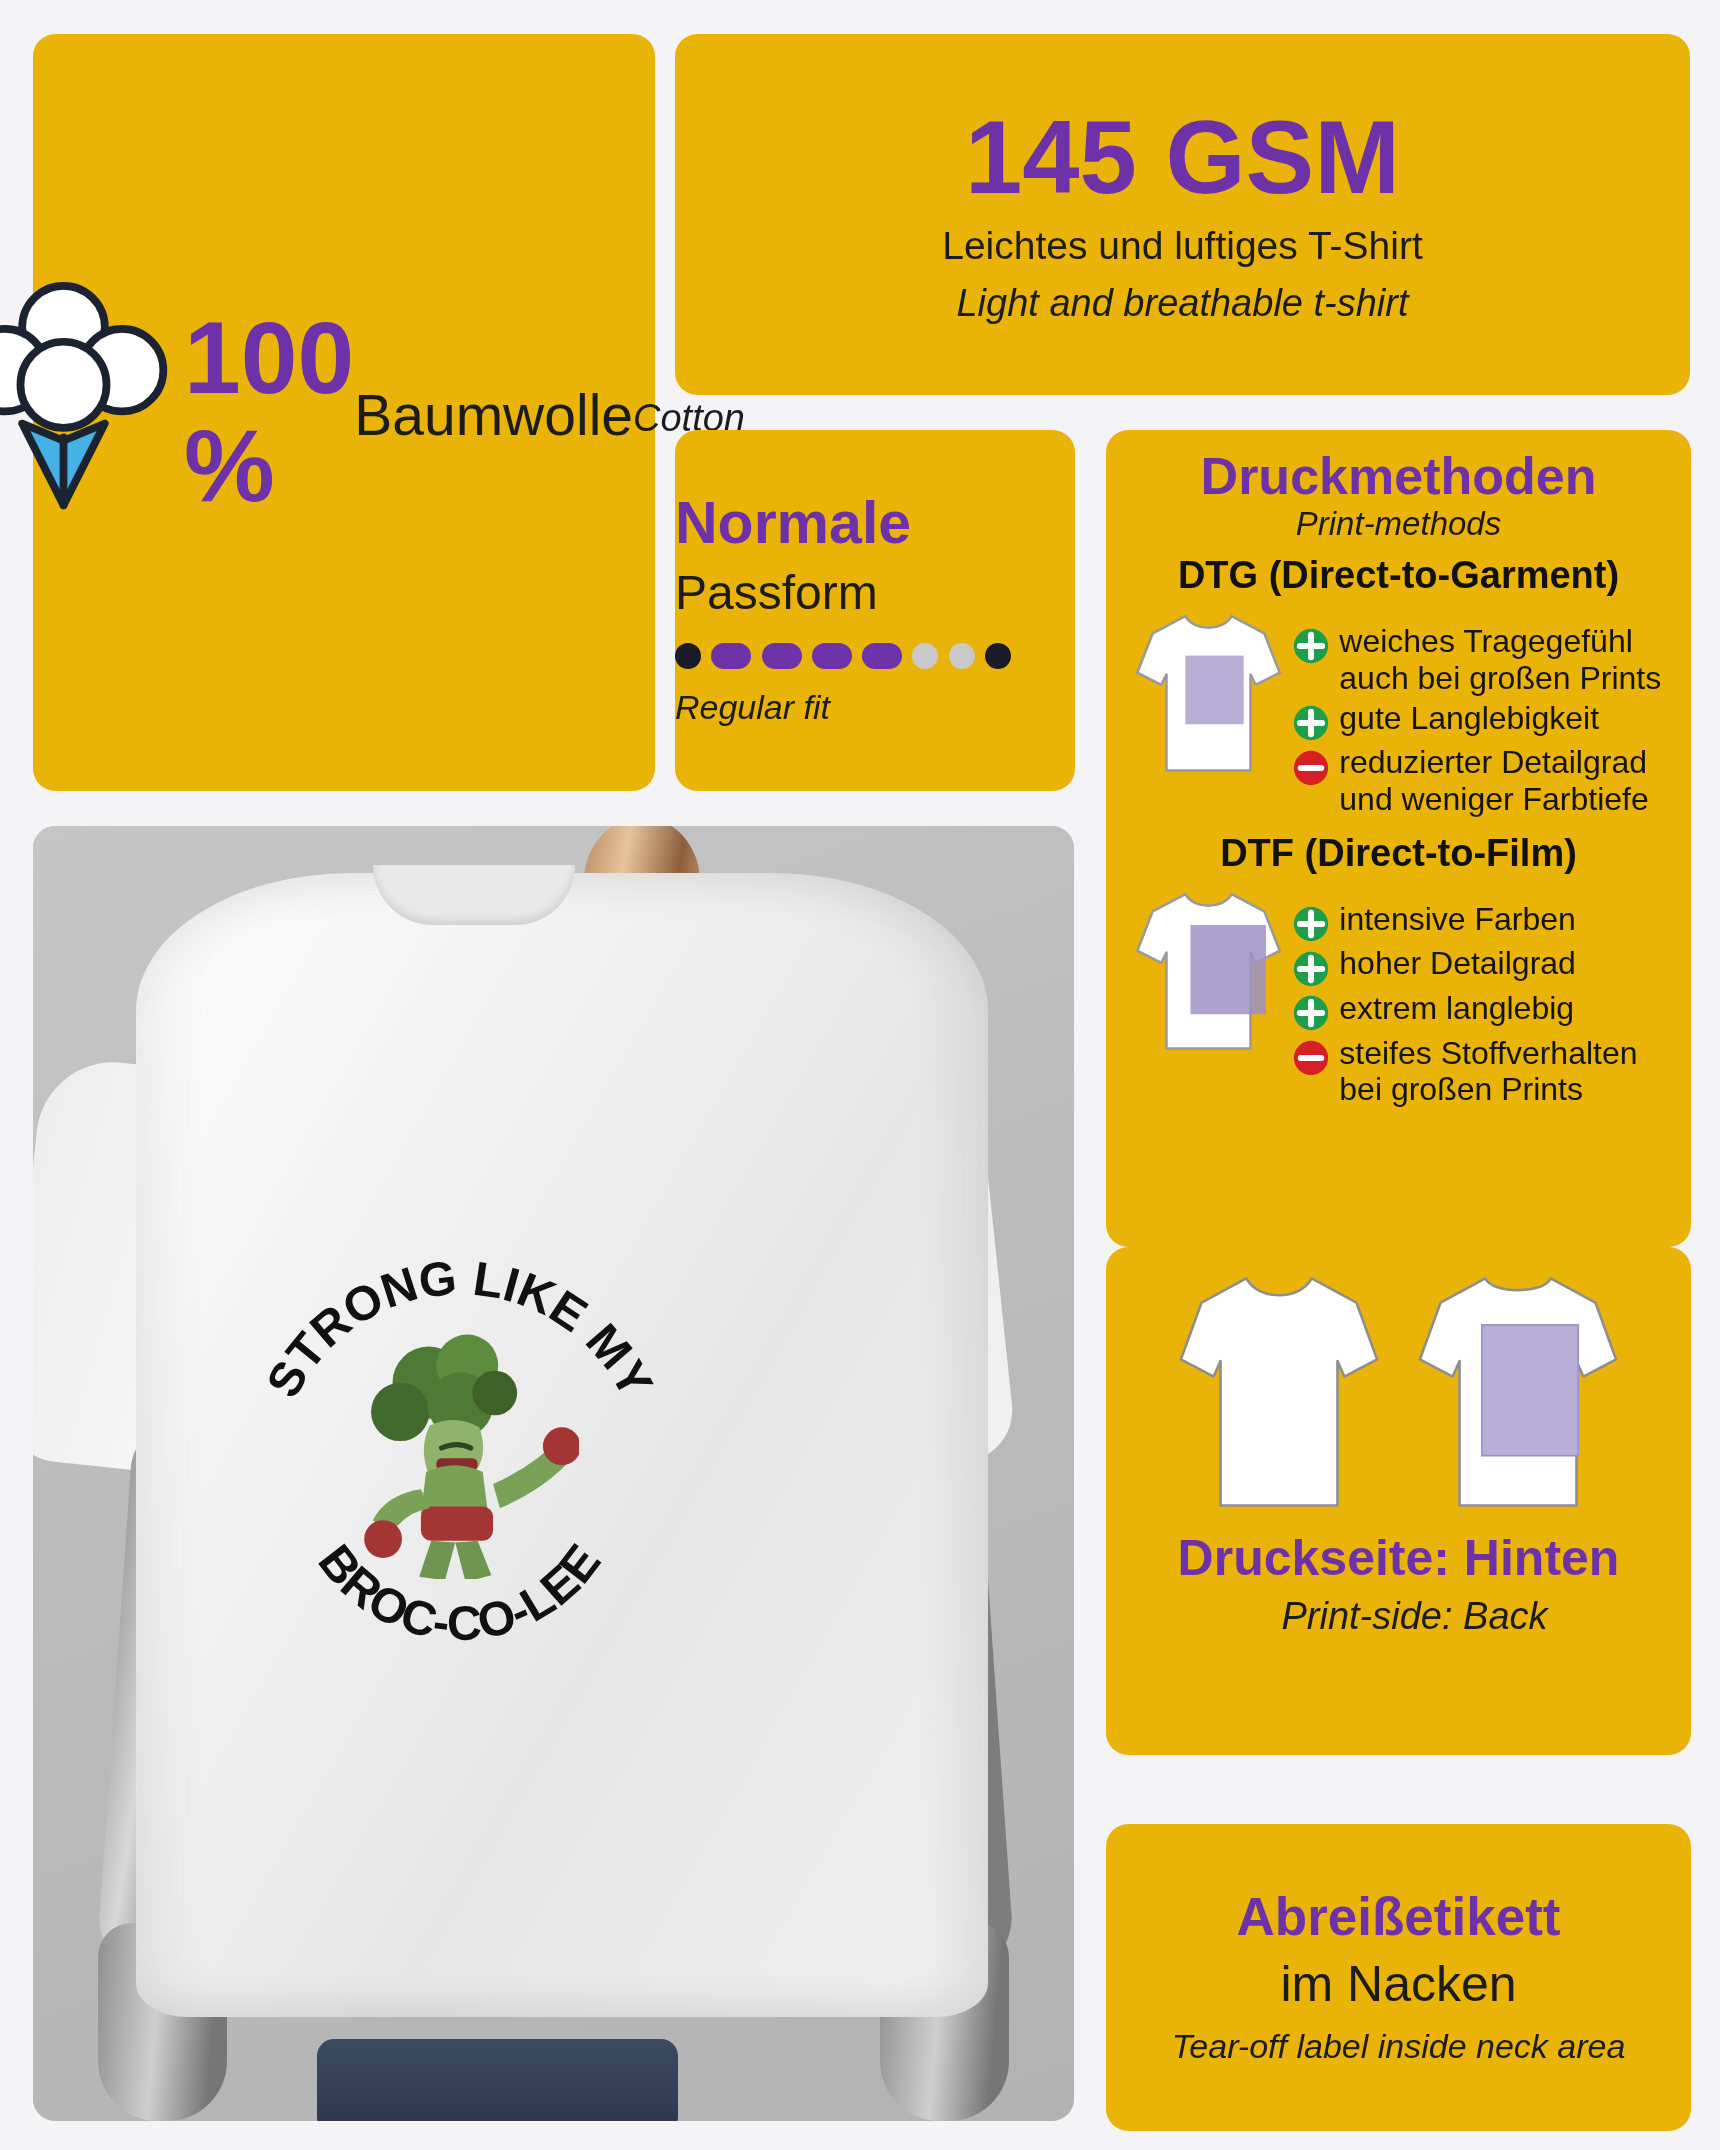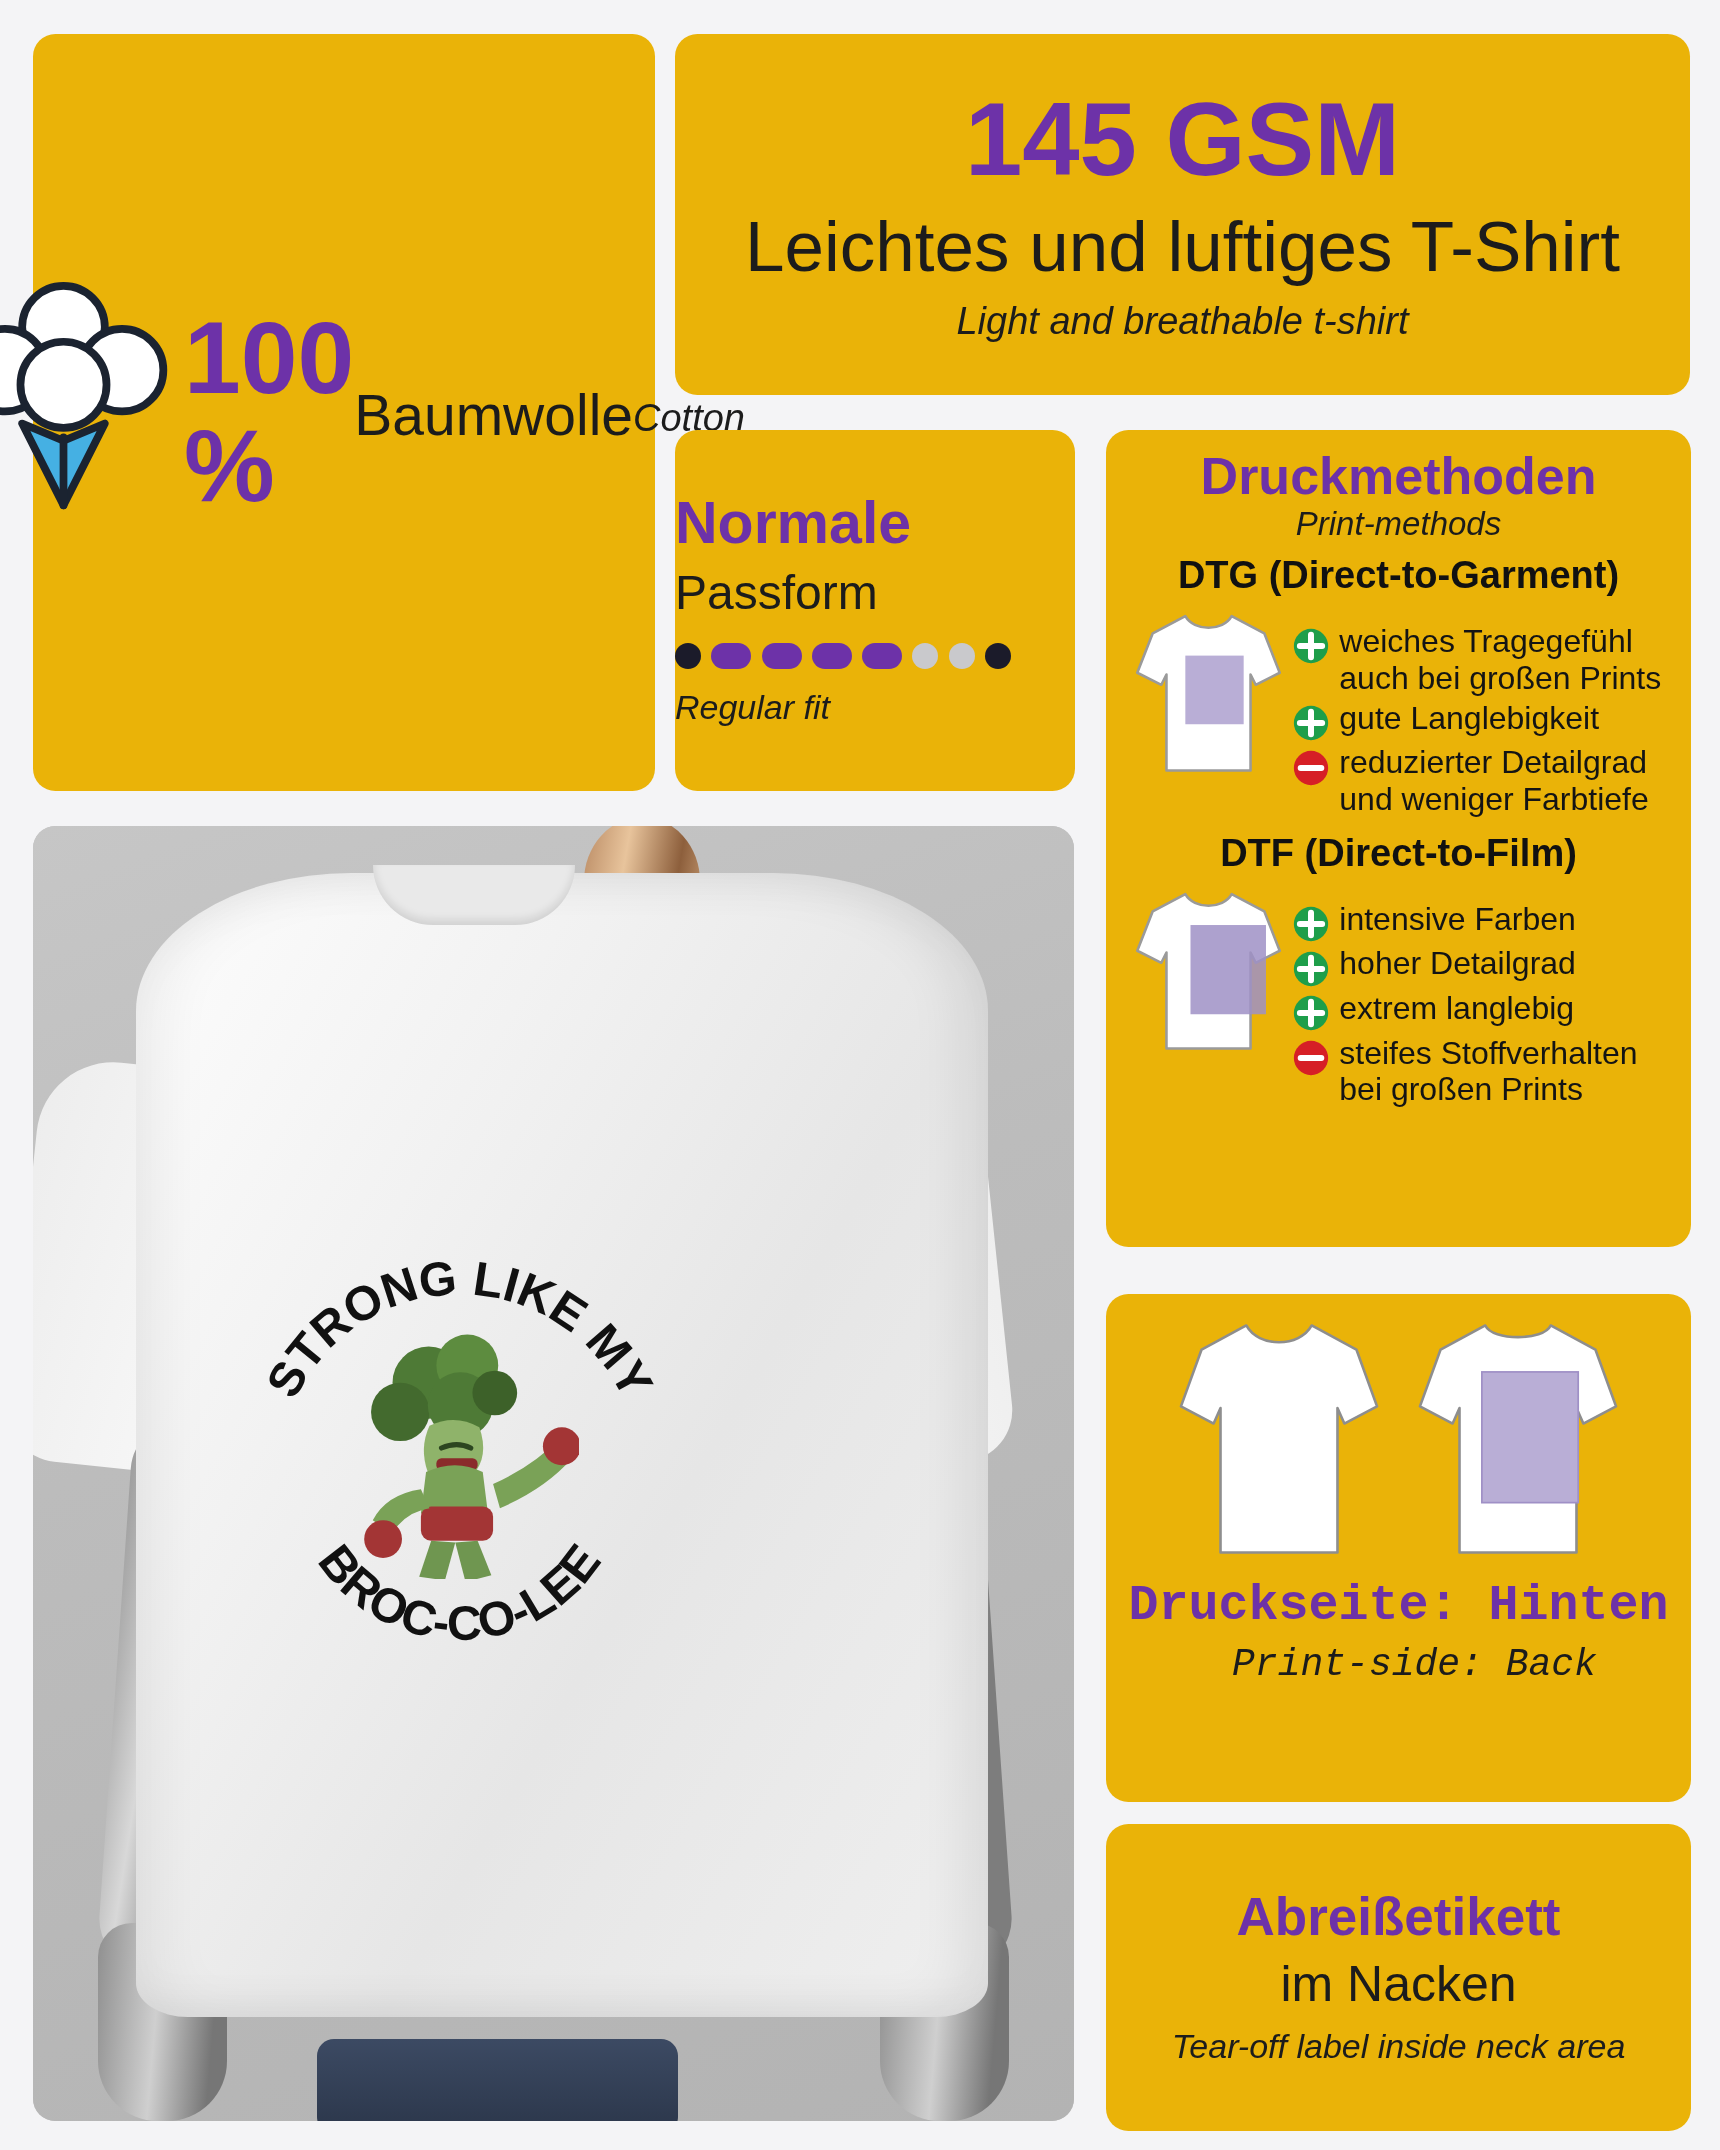--- a/index.html
+++ b/index.html
@@ -40,21 +40,21 @@
   }
   .big-label { font-size: 57px; color: #1c1c1c; line-height: 1.1; margin-top: 5.2px; }
   .sub-ital { font-size: 38px; font-style: italic; color: #1c1c1c; margin-top: 12px; }
 
   
   #gsm-card {
     left: 675px; top: 34px; width: 1015px; height: 361px;
     display: flex; flex-direction: column; align-items: center; justify-content: center;
   }
   .gsm-value { font-size: 103px; font-weight: bold; color: #6d32a8; line-height: 1.05; }
-  .gsm-title { font-size: 71px; color: #1c1c1c; margin-top: 12px; }
+  .gsm-title { font-size: 39px; color: #1c1c1c; margin-top: 12px; }
   .gsm-sub { font-size: 38px; font-style: italic; color: #1c1c1c; margin-top: 13.8px; }
 
   
   #fit-card {
     left: 675px; top: 430px; width: 400px; height: 361px;
     display: flex; flex-direction: column; align-items: flex-start; justify-content: center;
   }
   .fit-title { font-size: 59px; font-weight: bold; color: #6d32a8; line-height: 1; }
   .fit-sub { font-size: 48px; color: #1c1c1c; margin-top: 12px; }
   .dots { display: flex; align-items: center; gap: 10.3px; margin-top: 22.4px; }
@@ -73,24 +73,23 @@
   .pm-head { font-size: 38px; font-weight: bold; color: #111; text-align: center; margin-top: 10.3px; }
   .pm-row { display: flex; align-items: flex-start; margin-top: 5.2px; }
   .pm-shirt { width: 163px; flex: 0 0 163px; }
   .pm-list { flex: 1; padding-left: 3.4px; margin-top: 21px; }
   .pm-item { display: flex; align-items: flex-start; margin-bottom: 3.4px; }
   .badge { flex: 0 0 auto; width: 36px; height: 36px; margin-right: 10.3px; margin-top: 5.2px; }
   .pm-text { font-size: 32px; line-height: 1.15; color: #141414; }
 
   
   #side-card {
-    left: 1106px; top: 1294px; width: 585px; height: 508px;
+    left: 1106px; top: 1247px; width: 585px; height: 508px;
     display: flex; flex-direction: column; align-items: center; justify-content: flex-start;
     padding-top: 15.5px;
-    font-family: Liberation Mono, monospace;
   }
   .side-shirts { display: flex; gap: 15.5px; align-items: flex-start; }
   .side-title { font-size: 50px; font-weight: bold; color: #6d32a8; margin-top: 8.6px; text-align: center; line-height: 1.05; }
   .side-sub { font-size: 38px; font-style: italic; color: #1c1c1c; margin-top: 10.3px; margin-left: 32px; }
 
   
   #label-card {
     left: 1106px; top: 1824px; width: 585px; height: 307px;
     display: flex; flex-direction: column; align-items: center; justify-content: center;
   }

